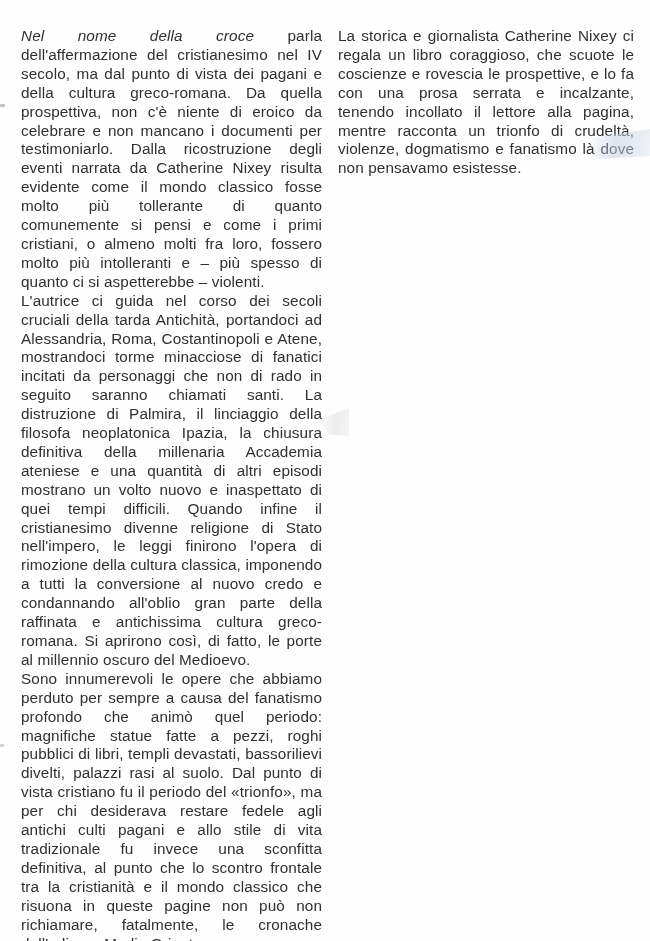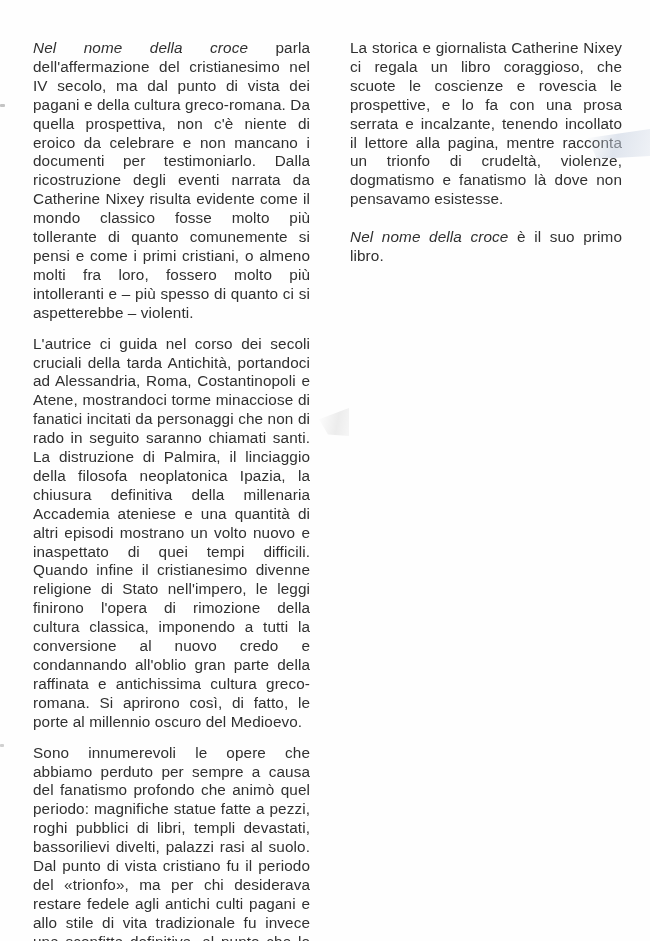--- a/index.html
+++ b/index.html
@@ -17,21 +17,21 @@
     top: 27px;
     text-align: justify;
     font-size: 15.3px;
     line-height: 18.9px;
     letter-spacing: 0.1px;
     -webkit-hyphens: auto;
     hyphens: auto;
   }
   .column-left  { left: 21px;  width: 301px; }
   .column-right { left: 338px; width: 296px; }
-  .column p { margin: 12px; }
+  .column p { margin: 0; }
   .column-right p.gap-after { margin-bottom: 19px; }
   .italic { font-style: italic; }
   .artifact { position: absolute; pointer-events: none; }
   .artifact-corner-smudge {
     top: 129px; right: 0; width: 62px; height: 30px;
     background: linear-gradient(105deg, rgba(198,208,224,0.0) 0%, rgba(198,208,224,0.55) 45%, rgba(210,218,231,0.35) 100%);
     clip-path: polygon(0 30%, 100% 0, 100% 90%, 14% 100%);
   }
   .artifact-inline-smudge {
     top: 408px; left: 319px; width: 30px; height: 28px;
@@ -47,21 +47,20 @@
 <div class="page">
 
   <div class="column column-left">
     <p><span class="italic">Nel nome della croce</span><span> parla dell'affermazione del cristianesimo nel IV secolo, ma dal punto di vista dei pagani e della cultura greco-romana. Da quella prospettiva, non c'è niente di eroico da celebrare e non mancano i documenti per testimoniarlo. Dalla ricostruzione degli eventi narrata da Catherine Nixey risulta evidente come il mondo classico fosse molto più tollerante di quanto comunemente si pensi e come i primi cristiani, o almeno molti fra loro, fossero molto più intolleranti e – più spesso di quanto ci si aspetterebbe – violenti.</span></p>
     <p>L'autrice ci guida nel corso dei secoli cruciali della tarda Antichità, portandoci ad Alessandria, Roma, Costantinopoli e Atene, mostrandoci torme minacciose di fanatici incitati da personaggi che non di rado in seguito saranno chiamati santi. La distruzione di Palmira, il linciaggio della filosofa neoplatonica Ipazia, la chiusura definitiva della millenaria Accademia ateniese e una quantità di altri episodi mostrano un volto nuovo e inaspettato di quei tempi difficili. Quando infine il cristianesimo divenne religione di Stato nell'impero, le leggi finirono l'opera di rimozione della cultura classica, imponendo a tutti la conversione al nuovo credo e condannando all'oblio gran parte della raffinata e antichissima cultura greco-romana. Si aprirono così, di fatto, le porte al millennio oscuro del Medioevo.</p>
     <p>Sono innumerevoli le opere che abbiamo perduto per sempre a causa del fanatismo profondo che animò quel periodo: magnifiche statue fatte a pezzi, roghi pubblici di libri, templi devastati, bassorilievi divelti, palazzi rasi al suolo. Dal punto di vista cristiano fu il periodo del «trionfo», ma per chi desiderava restare fedele agli antichi culti pagani e allo stile di vita tradizionale fu invece una sconfitta definitiva, al punto che lo scontro frontale tra la cristianità e il mondo classico che risuona in queste pagine non può non richiamare, fatalmente, le cronache dell'odierno Medio Oriente.</p>
   </div>
 
   <div class="column column-right">
     <p class="gap-after">La storica e giornalista Catherine Nixey ci regala un libro coraggioso, che scuote le coscienze e rovescia le prospettive, e lo fa con una prosa serrata e incalzante, tenendo incollato il lettore alla pagina, mentre racconta un trionfo di crudeltà, violenze, dogmatismo e fanatismo là dove non pensavamo esistesse.</p>
-    <p><span class="italic">Nel nome della croce</span><span> è il suo primo libro.</span></p>
   </div>
 
   <div class="artifact artifact-corner-smudge"></div>
   <div class="artifact artifact-inline-smudge"></div>
   <div class="artifact artifact-edge-speck-1"></div>
   <div class="artifact artifact-edge-speck-2"></div>
 
 </div>
 
 </body></html>

